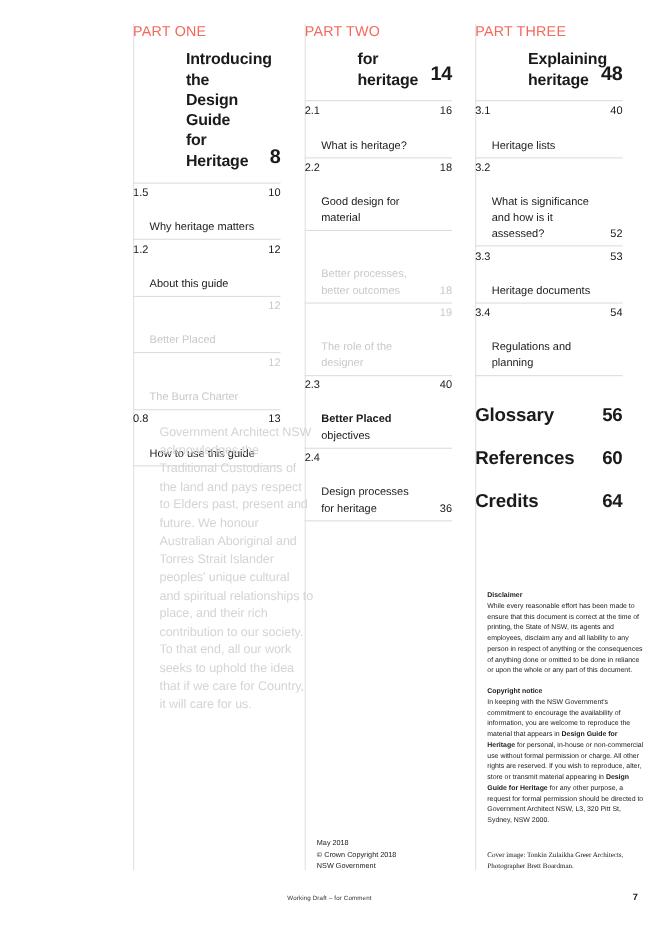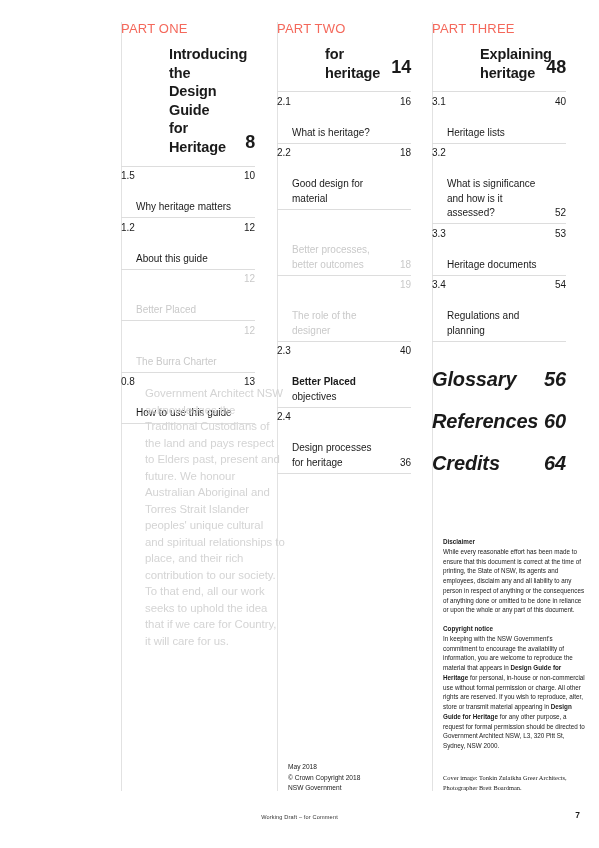--- a/index.html
+++ b/index.html
@@ -98,25 +98,24 @@
   .toc-row.sub .toc-num { color: #c9c9c9; }
   .toc-label b { font-weight: bold; }
   .toc-row.tall .toc-page { align-self: flex-end; }
 
   
   .backmatter { margin-top: 26px; }
   .bm-row {
     display: flex;
     justify-content: space-between;
     align-items: baseline;
-    font-size: 20px;
+    font-size: 17px;
     font-weight: bold;
     letter-spacing: -0.15px;
     margin-bottom: 19px;
-    font-style: italic;
   }
 
   
   .acknowledgement {
     position: absolute;
     left: 121px;
     top: 385px;
     width: 140px;
     padding-left: 24px;
     color: #d4d4d4;

